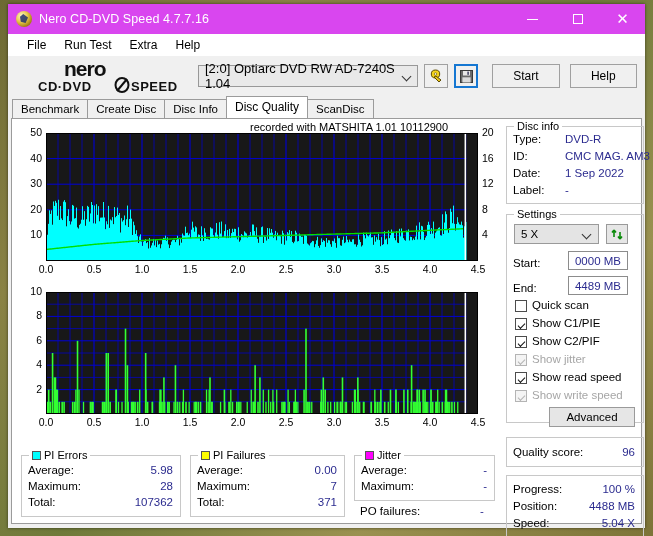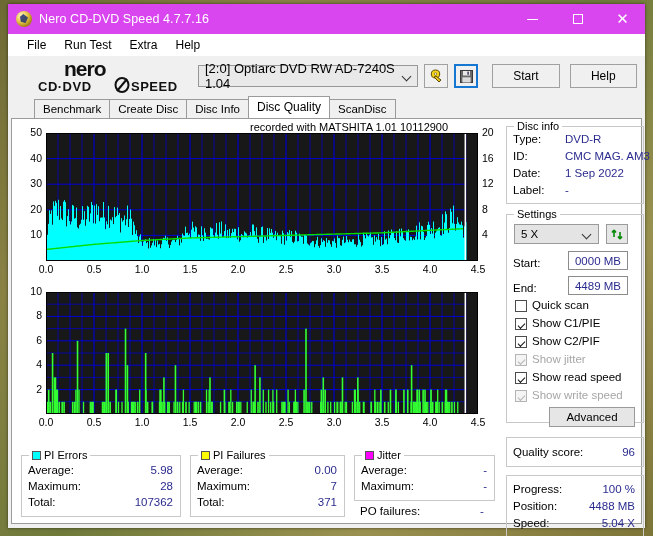--- a/index.html
+++ b/index.html
@@ -82,21 +82,21 @@
   }
   .tbtn.focus { border: 2px solid #1577d2; }
   #btn-start, #btn-exit {
     height: 24px; background:#f0f0f0; border:1px solid #a0a0a0;
     font-size: 12px; color:#000; display:flex;align-items:center;justify-content:center;
   }
   #btn-start{ width: 74px; margin-left: 14px;}
   #btn-exit{ width: 74px; margin-left: 10px;}
   
   #tabstrip {
-    height: 22px; display:flex; align-items:flex-end; padding-left: 26px;
+    height: 22px; display:flex; align-items:flex-end; padding-left: 4px;
     background: #f0f0f0; flex:none; position:relative;
   }
   .tab {
     font-size:11.5px; color:#000; padding: 2px 8px 3px 8px;
     border:1px solid #9b9b9b; border-bottom:none; background:#f0f0f0;
     margin-right: -1px; height:19px; line-height:14px;
   }
   .tab.active { background:#ffffff; height:22px; font-size:12px; padding-top:3px; z-index:3; position:relative;}
   
   #content {

